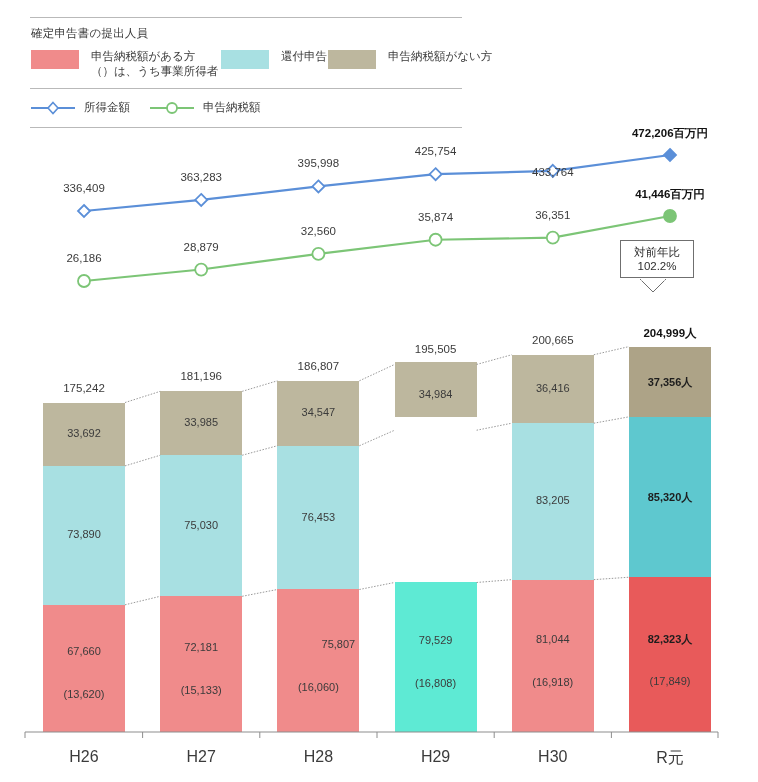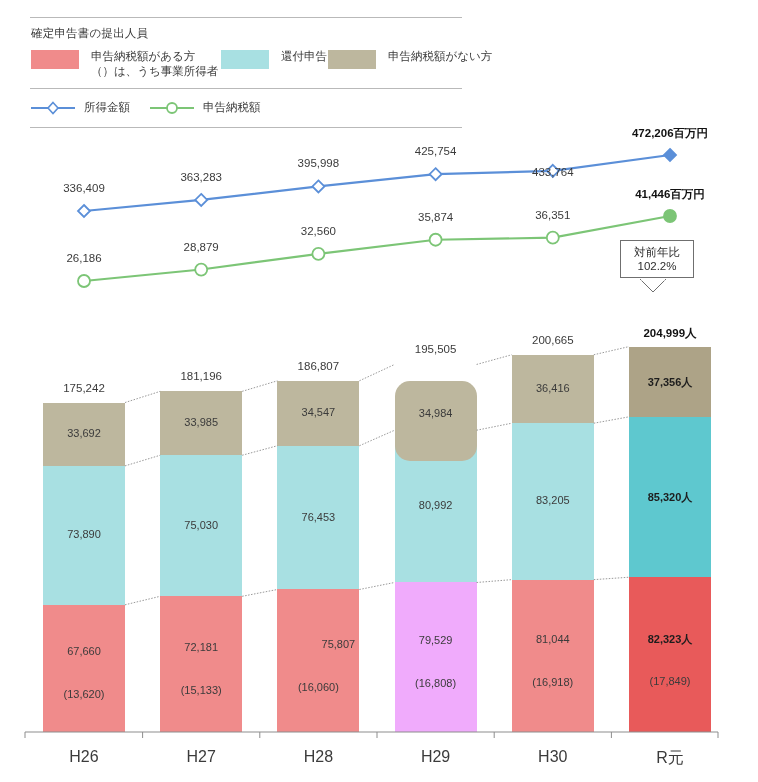--- a/index.html
+++ b/index.html
@@ -204,28 +204,25 @@
       <div class="bar-seg" style="left: 277.4px; top: 589.483px; width: 82px; height: 142.517px; background: rgb(240, 139, 139);">
         <div class="seg-label" style="top: 48.2586px; padding-left: 20px;">75,807</div>
         <div class="seg-label" style="top: 91.2586px;">(16,060)</div>
       </div>
       <div class="bar-seg" style="left: 277.4px; top: 445.751px; width: 82px; height: 143.732px; background: rgb(168, 224, 226);">
         <div class="seg-label" style="top: 64.8658px;">76,453</div>
       </div>
       <div class="bar-seg" style="left: 277.4px; top: 380.803px; width: 82px; height: 64.9484px; background: rgb(189, 183, 158);">
         <div class="seg-label" style="top: 25.4742px;">34,547</div>
       </div>
-      <div class="bar-seg" style="left: 394.6px; top: 582.485px; width: 82px; height: 149.515px; background: #f0abfc;">
+      <div class="bar-seg" style="left: 394.6px; top: 582.485px; width: 82px; height: 149.515px; background: #5eead4;">
         <div class="seg-label" style="top: 51.7573px;">79,529</div>
         <div class="seg-label" style="top: 94.7573px;">(16,808)</div>
       </div>
-      <div class="bar-seg" style="left: 394.6px; top: 430.221px; width: 82px; height: 152.265px; background: rgb(168, 224, 226);">
-        <div class="seg-label" style="top: 69.1325px;">80,992</div>
-      </div>
-      <div class="bar-seg" style="left: 394.6px; top: 381px; width: 82px; height: 80px; background: rgb(189, 183, 158); border-radius: 15px;">
+      <div class="bar-seg" style="left: 394.6px; top: 362px; width: 82px; height: 55px; background: rgb(189, 183, 158);">
         <div class="seg-label" style="top: 25.885px;">34,984</div>
       </div>
       <div class="bar-seg" style="left: 511.8px; top: 579.637px; width: 82px; height: 152.363px; background: rgb(240, 139, 139);">
         <div class="seg-label" style="top: 53.1814px;">81,044</div>
         <div class="seg-label" style="top: 96.1814px;">(16,918)</div>
       </div>
       <div class="bar-seg" style="left: 511.8px; top: 423.212px; width: 82px; height: 156.425px; background: rgb(168, 224, 226);">
         <div class="seg-label" style="top: 71.2127px;">83,205</div>
       </div>
       <div class="bar-seg" style="left: 511.8px; top: 354.75px; width: 82px; height: 68.4621px; background: rgb(189, 183, 158);">

